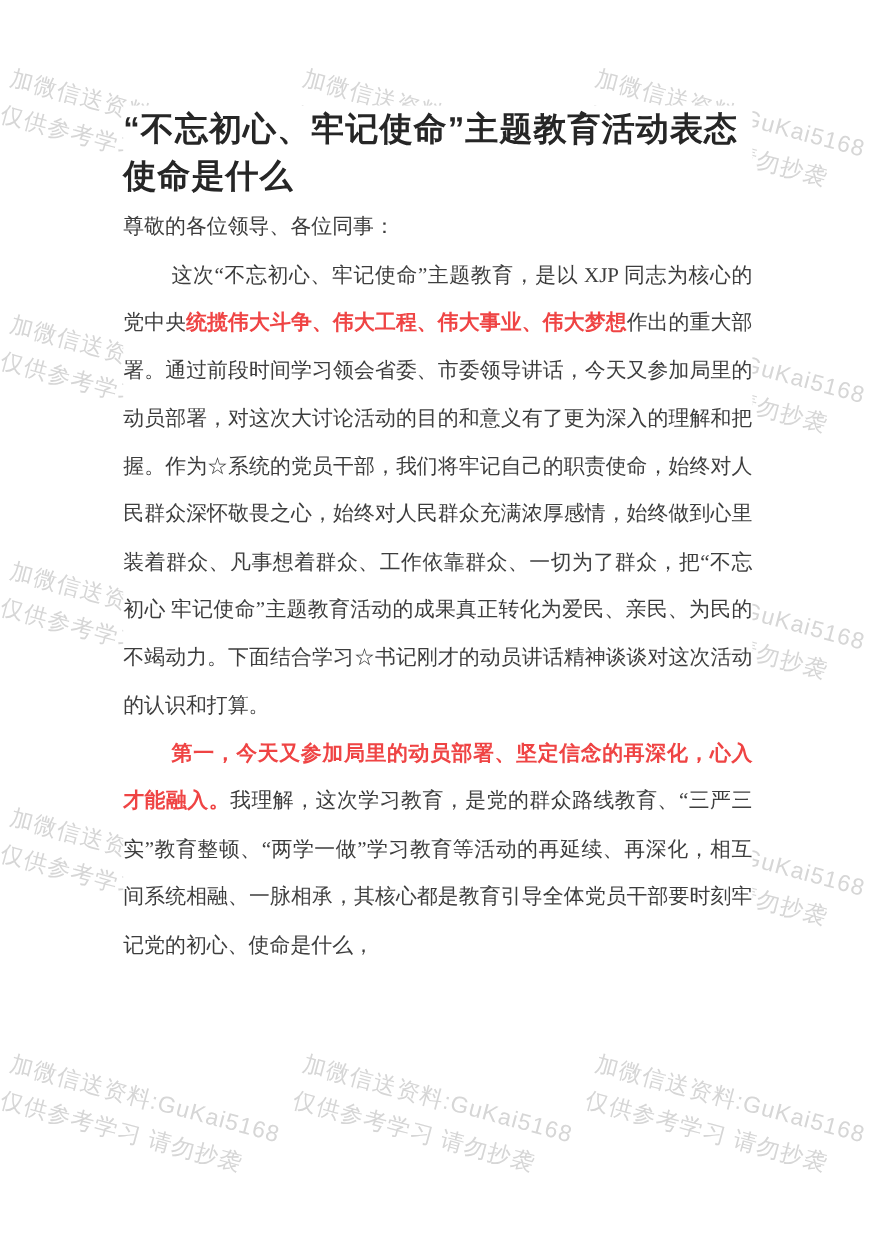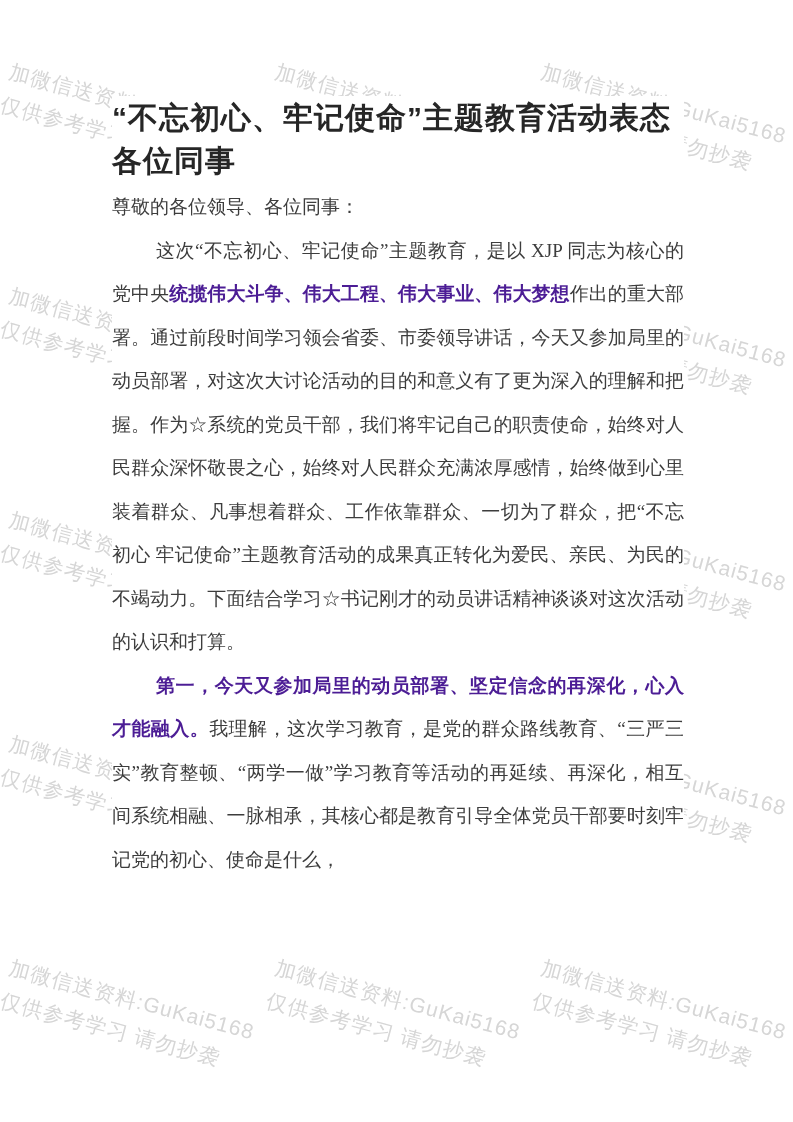--- a/index.html
+++ b/index.html
@@ -69,21 +69,21 @@
   .para {
     margin: 0;
     text-align: justify;
     text-indent: 44px;
   }
 
   .para .run { }
   .para .run.bold {
     font-family: "Liberation Sans", sans-serif;
     font-weight: 700;
-    color: #4c1d95;
+    color: #ef4444;
   }
 </style>
 </head>
 <body>
 
 <div class="page">
 
   <div class="wm-layer">
       <div class="wm" style="left: 14px; top: 55px; color: rgb(214, 214, 214); transform: rotate(15deg);">
         <div>加微信送资料:GuKai5168</div>
@@ -143,21 +143,21 @@
       </div>
       <div class="wm" style="left: 546px; top: 951px; color: rgb(214, 214, 214); transform: rotate(15deg);">
         <div>加微信送资料:GuKai5168</div>
         <div>仅供参考学习 请勿抄袭</div>
       </div>
     </div>
 
   <div class="content">
     <h1 class="doc-title">
       <div>“不忘初心、牢记使命”主题教育活动表态</div>
-      <div>各位同事</div>
+      <div>使命是什么</div>
     </h1>
     <p class="body-text salutation">尊敬的各位领导、各位同事：</p>
     <div>
         <p class="body-text para"><span class="run">这次“不忘初心、牢记使命”主题教育，是以 XJP 同志为核心的党中央</span><strong class="run bold">统揽伟大斗争、伟大工程、伟大事业、伟大梦想</strong><span class="run">作出的重大部署。通过前段时间学习领会省委、市委领导讲话，今天又参加局里的动员部署，对这次大讨论活动的目的和意义有了更为深入的理解和把握。作为☆系统的党员干部，我们将牢记自己的职责使命，始终对人民群众深怀敬畏之心，始终对人民群众充满浓厚感情，始终做到心里装着群众、凡事想着群众、工作依靠群众、一切为了群众，把“不忘初心 牢记使命”主题教育活动的成果真正转化为爱民、亲民、为民的不竭动力。下面结合学习☆书记刚才的动员讲话精神谈谈对这次活动的认识和打算。</span></p>
         <p class="body-text para"><strong class="run bold">第一，今天又参加局里的动员部署、坚定信念的再深化，心入才能融入。</strong><span class="run">我理解，这次学习教育，是党的群众路线教育、“三严三实”教育整顿、“两学一做”学习教育等活动的再延续、再深化，相互间系统相融、一脉相承，其核心都是教育引导全体党员干部要时刻牢记党的初心、使命是什么，</span></p>
       </div>
   </div>
 
 </div>
 

